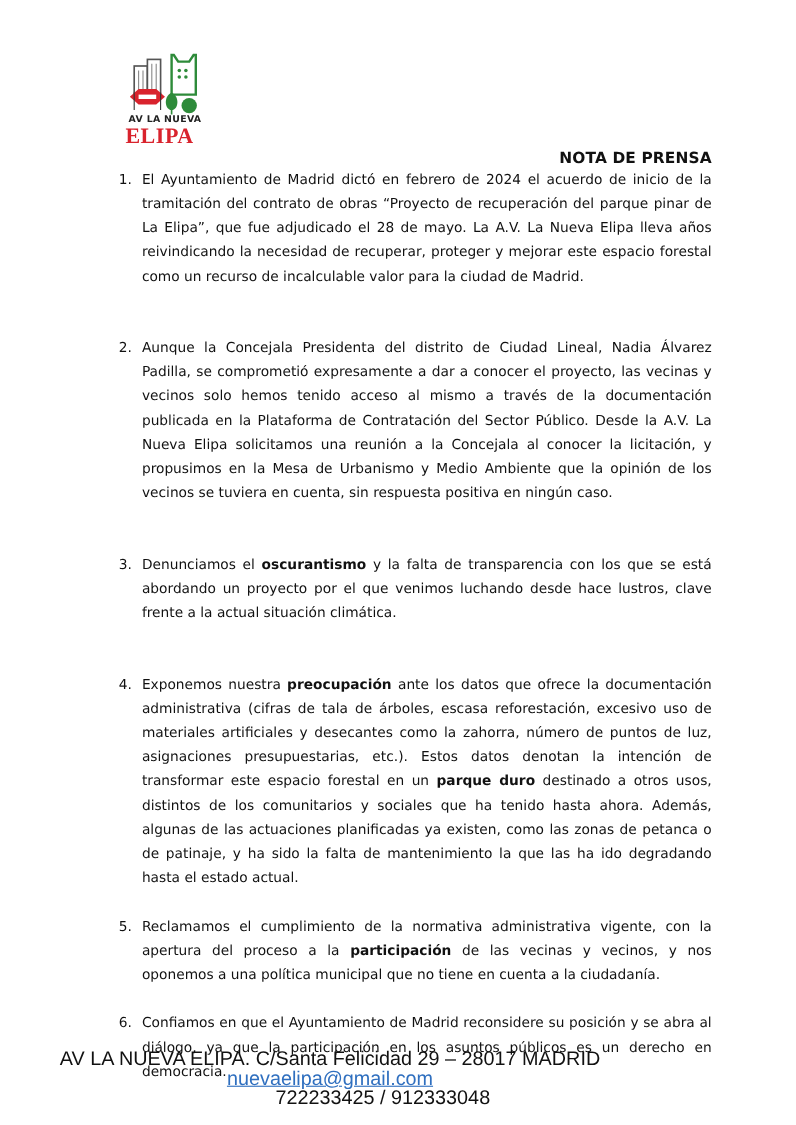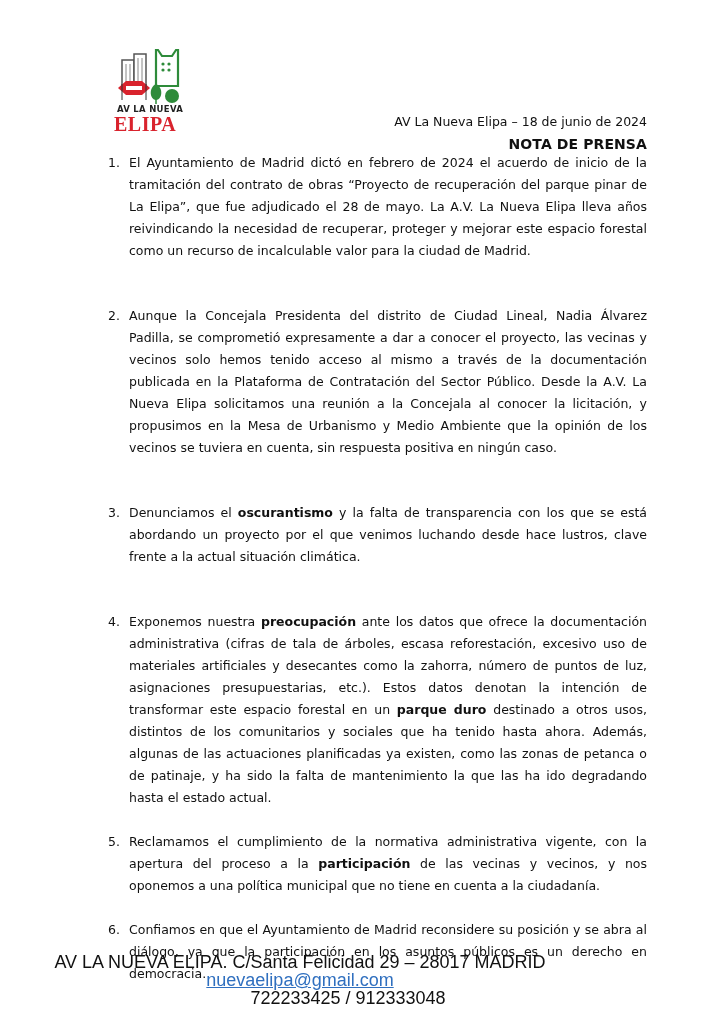--- a/index.html
+++ b/index.html
@@ -56,21 +56,20 @@
     <line x1="34" y1="38" x2="34" y2="54" stroke="#333" stroke-width="1"></line>
 
     <path d="M44 38 C36 42 38 54 44 54 C50 54 52 42 44 38 Z" fill="#2e8b3a"></path>
     <line x1="44" y1="50" x2="44" y2="58" stroke="#2e8b3a" stroke-width="1.5"></line>
     <circle cx="60" cy="50" r="7" fill="#2e8b3a"></circle>
   </svg>
   <div style="position:absolute;left:112px;top:104px;width:76px;text-align:center;font-family:'DejaVu Sans',sans-serif;font-weight:bold;font-size:8.5px;color:#222;letter-spacing:0.3px;">AV LA NUEVA</div>
   <div style="position:absolute;left:114px;top:112px;width:72px;text-align:left;font-family:Liberation Serif, serif;font-weight:bold;font-size:20px;line-height:24px;color:#d9232d;letter-spacing:0.5px;">ELIPA</div>
 
   <div class="header-title">NOTA DE PRENSA</div>
-  <div class="header-sub">AV La Nueva Elipa – 18 de junio de 2024</div>
 
   <div class="body-text">
 
     <ol class="points">
       <li>
         <span class="num">1.</span>
         <span>El Ayuntamiento de Madrid dictó en febrero de 2024 el acuerdo de inicio de la tramitación del contrato de obras “Proyecto de recuperación del parque pinar de La Elipa”, que fue adjudicado el 28 de mayo. La A.V. La Nueva Elipa lleva años reivindicando la necesidad de recuperar, proteger y mejorar este espacio forestal como un recurso de incalculable valor para la ciudad de Madrid.</span>
       </li>
       <li class="gap1"></li>
       <li class="gap2"></li>

